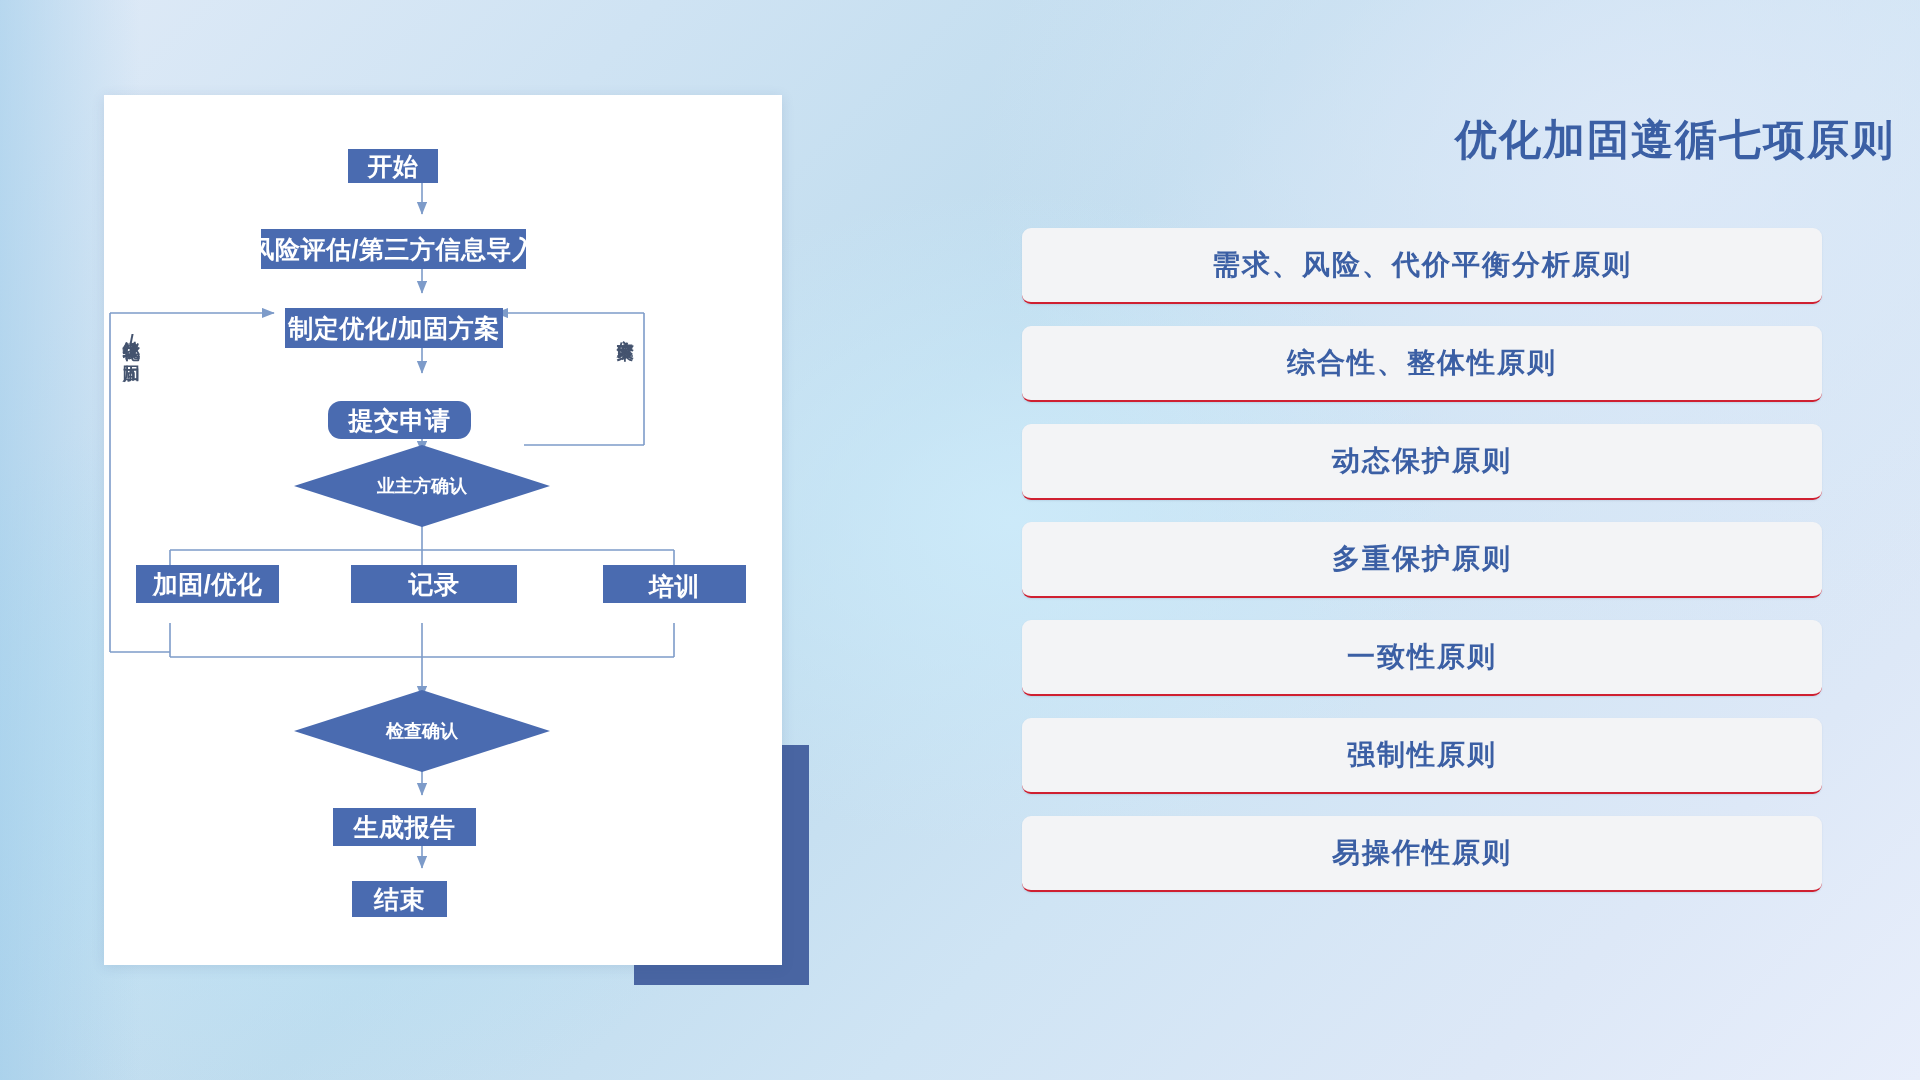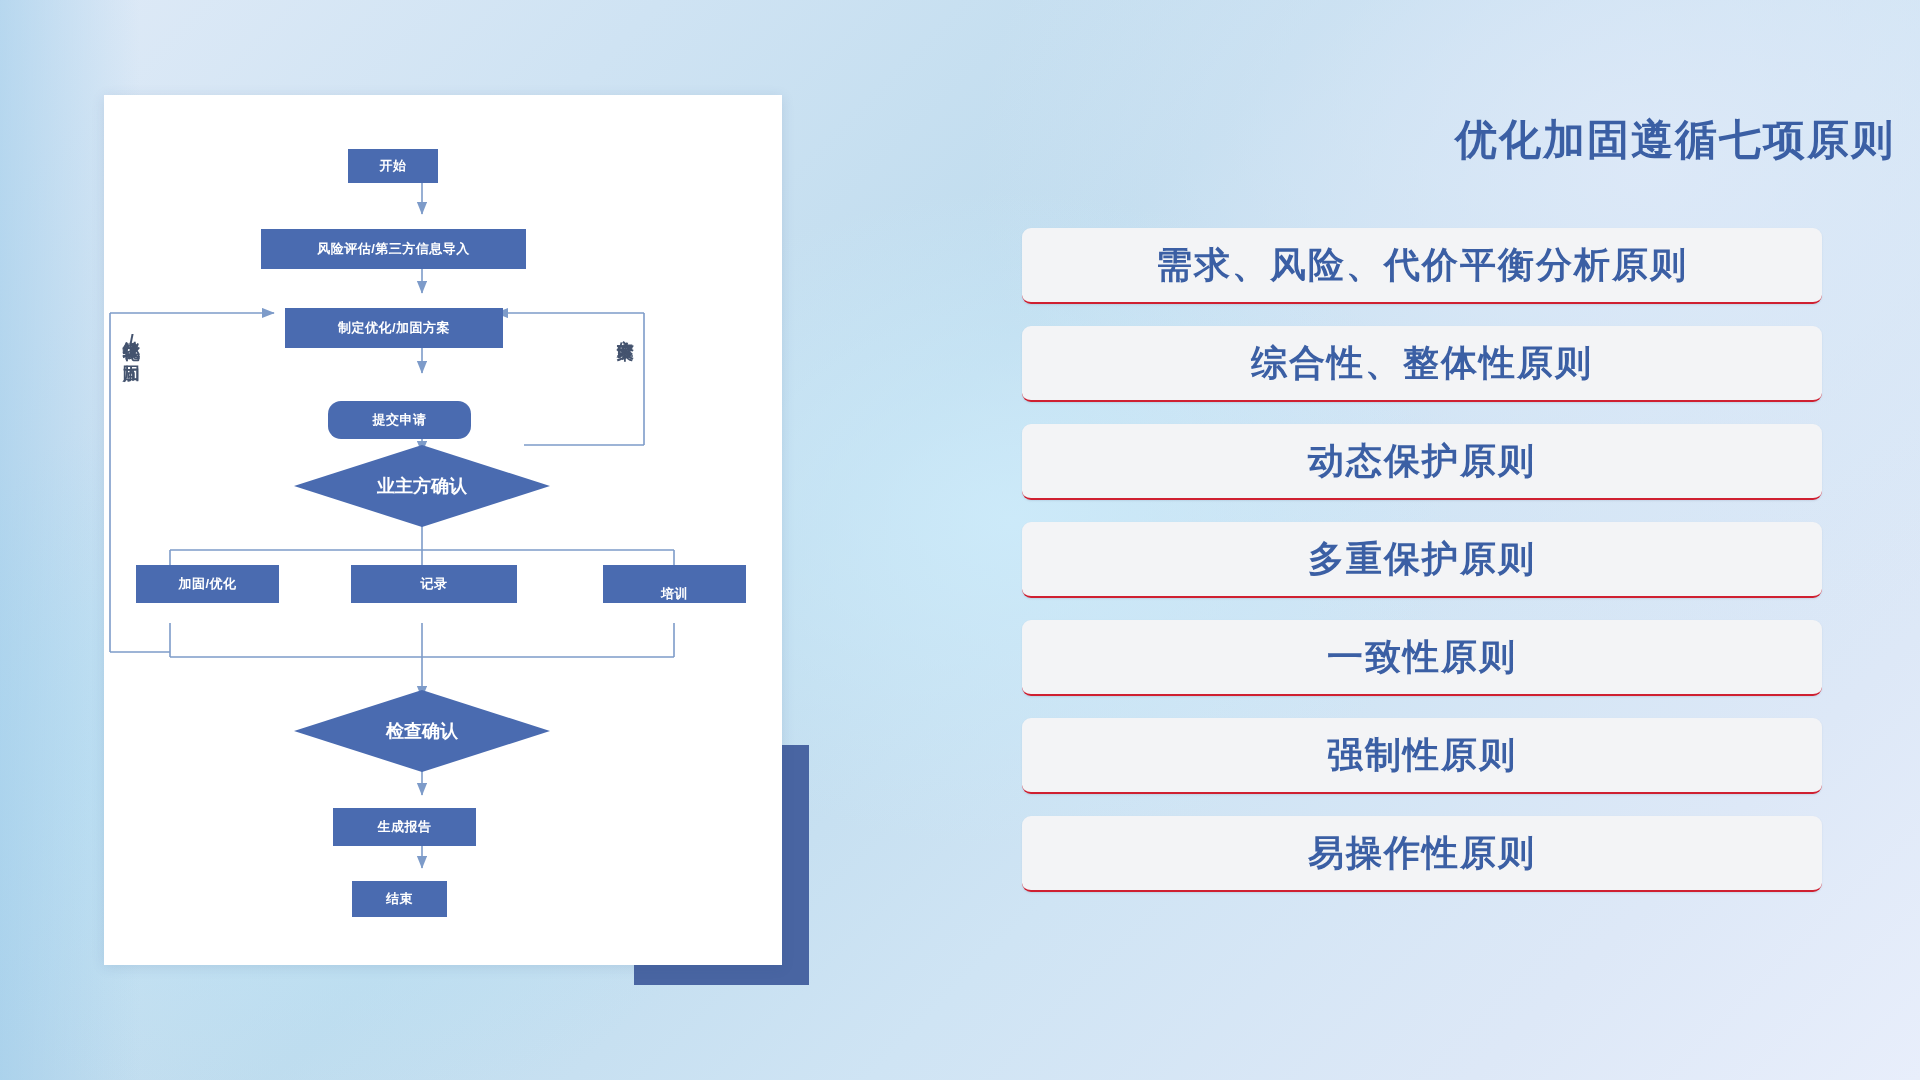--- a/index.html
+++ b/index.html
@@ -47,21 +47,21 @@
   #flow-svg { position: absolute; left: 0; top: 0; }
 
   .node {
     position: absolute;
     box-sizing: border-box;
     display: flex;
     align-items: center;
     justify-content: center;
     color: #ffffff;
     background: #4a6bb0;
-    font-size: 13px;
+    font-size: 25px;
     font-weight: bold;
     letter-spacing: 0.5px;
     white-space: nowrap;
   }
   .diamond-wrap {
     position: absolute;
     display: flex;
     align-items: center;
     justify-content: center;
   }
@@ -106,21 +106,21 @@
     height: 76px;
     margin-bottom: 22px;
     background: #f3f4f6;
     border-radius: 9px;
     border-bottom: 2px solid #cf2031;
     box-shadow: 0 1px 2px rgba(30,50,90,0.10);
     display: flex;
     align-items: center;
     justify-content: center;
     color: #3b5fa4;
-    font-size: 36px;
+    font-size: 28px;
     font-weight: bold;
     letter-spacing: 2px;
   }
   .principle:nth-child(1) { color:#3b5fa4; }
 </style>
 </head>
 <body>
 
 <div id="slide">
 

